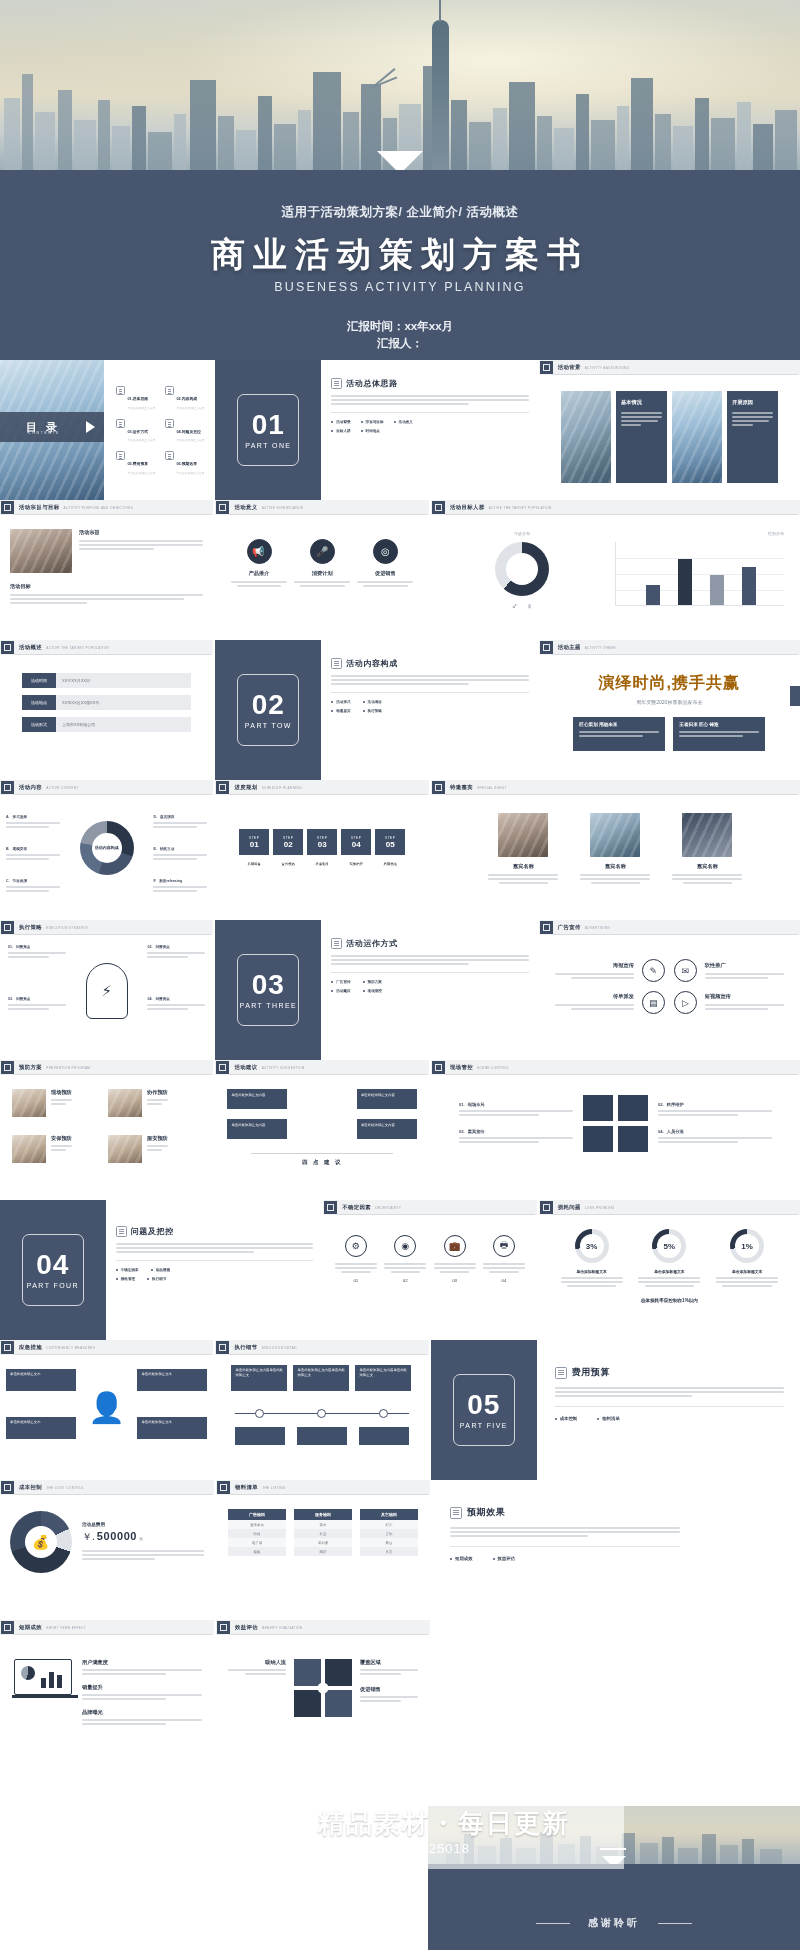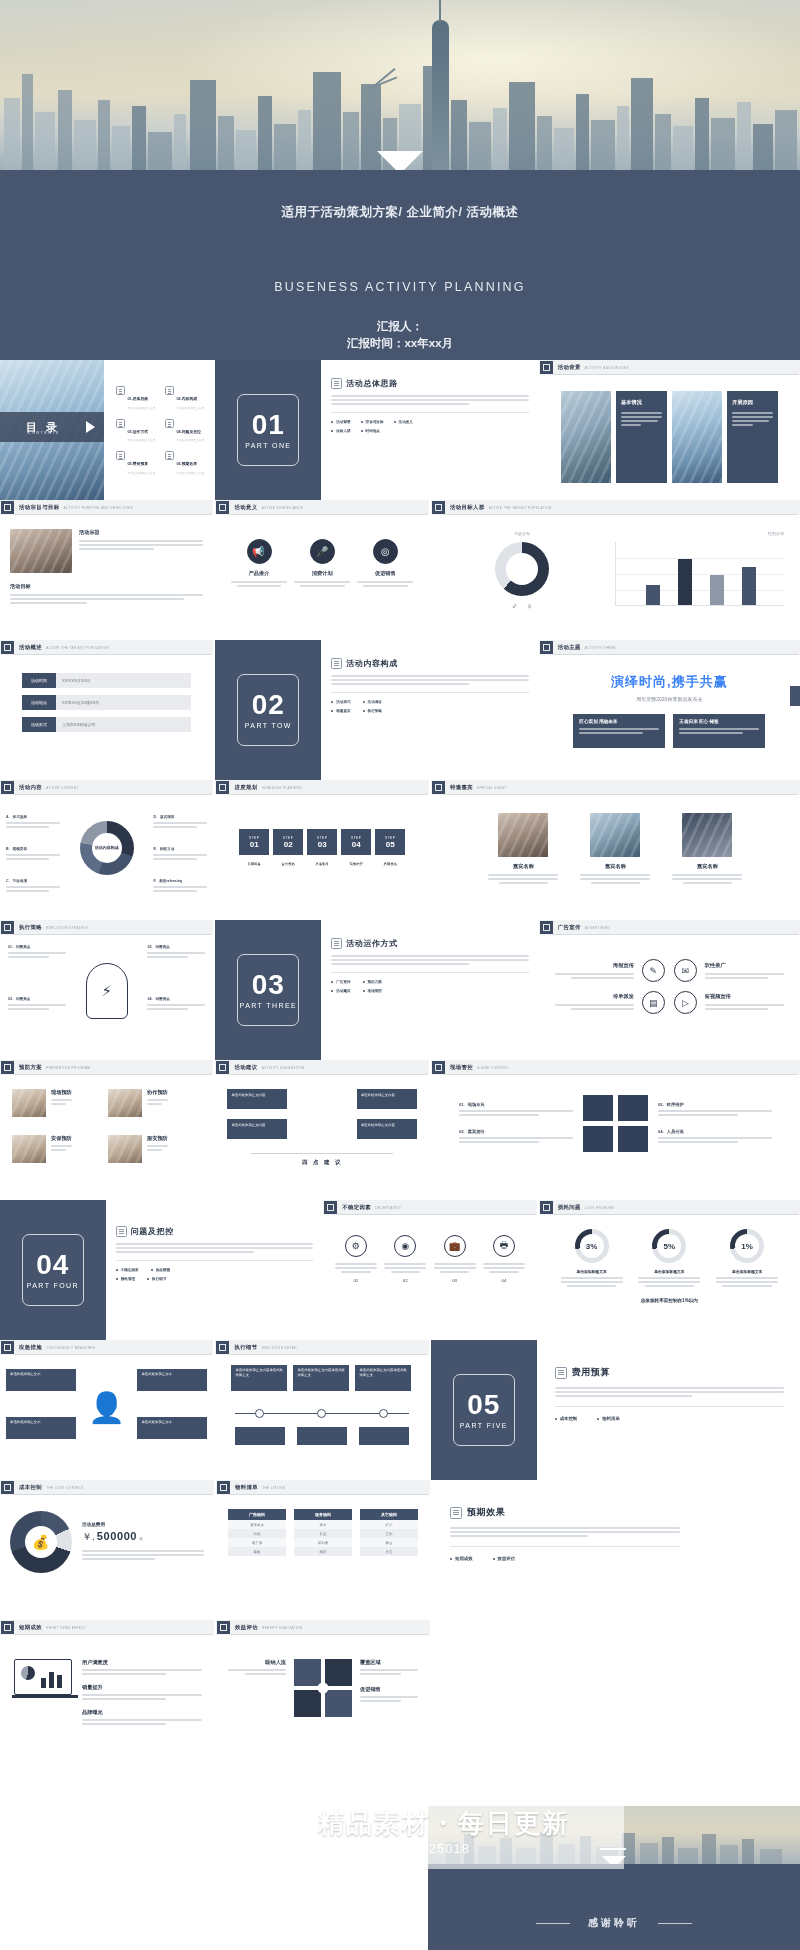--- a/index.html
+++ b/index.html
@@ -229,24 +229,25 @@
       <div class="bldg l" style="left:673px;width:20px;height:44px"></div>
       <div class="bldg d" style="left:695px;width:14px;height:72px"></div>
       <div class="bldg" style="left:711px;width:24px;height:52px"></div>
       <div class="bldg l" style="left:737px;width:14px;height:68px"></div>
       <div class="bldg d" style="left:753px;width:20px;height:46px"></div>
       <div class="bldg" style="left:775px;width:22px;height:60px"></div>
     </div>
     <div class="cover-notch"></div>
     <div class="cover-panel">
       <div class="cover-sub">适用于活动策划方案/ 企业简介/ 活动概述</div>
+      <div class="cover-title">商业活动策划方案书</div>
       <div class="cover-en">BUSENESS ACTIVITY PLANNING</div>
       <div class="cover-meta">
+        <div>汇报时间：xx年xx月</div>
         <div>汇报人：</div>
-        <div>汇报时间：xx年xx月</div>
       </div>
     </div>
   </div>
 
   <div class="grid">
 
     <div class="row">
       <div class="slide s-a">
         <div class="photo sky2" style="position:absolute;left:0;top:0;width:104px;height:140px"></div>
         <div class="toc-badge">
@@ -546,21 +547,21 @@
 
       <div class="slide" style="width:262px">
         <div class="bar">
           <span class="sq">
               <i></i>
             </span>
           <span class="cn">活动主题</span>
           <span class="en">ACTIVITY THEME</span>
         </div>
         <div style="padding:18px 20px 0;text-align:center">
-          <div style="font-size:13px;font-weight:bold;color:#3b82f6;letter-spacing:1px">演绎时尚,携手共赢</div>
+          <div style="font-size:16px;font-weight:bold;color:#a16207;letter-spacing:1px">演绎时尚,携手共赢</div>
           <div style="font-size:5px;color:#7d8694;margin-top:5px">周年庆暨2020秋季新品发布会</div>
           <div style="display:flex;gap:8px;justify-content:center;margin-top:12px">
             <div class="navy" style="width:92px;height:34px;padding:5px 6px;text-align:left">
               <div style="font-size:4.6px;font-weight:bold;color:#fff">匠心策划 用融未来</div>
               <div style="margin-top:4px">
                   <div class="ln wt w100"></div>
                   <div class="ln wt w80"></div>
                 </div>
             </div>
             <div class="navy" style="width:92px;height:34px;padding:5px 6px;text-align:left">

